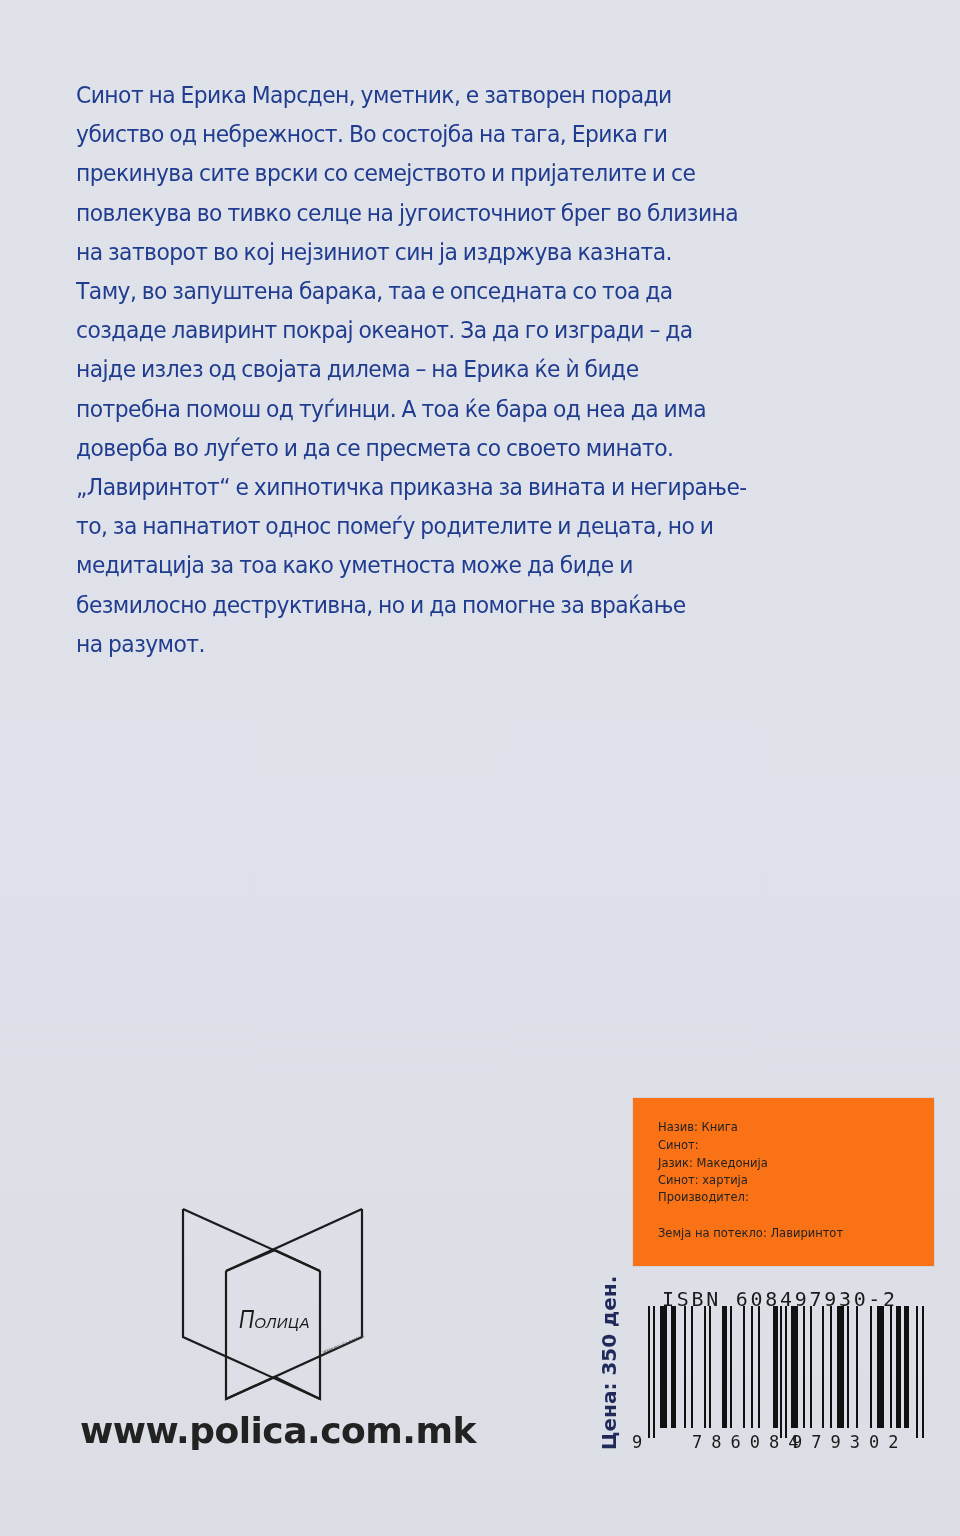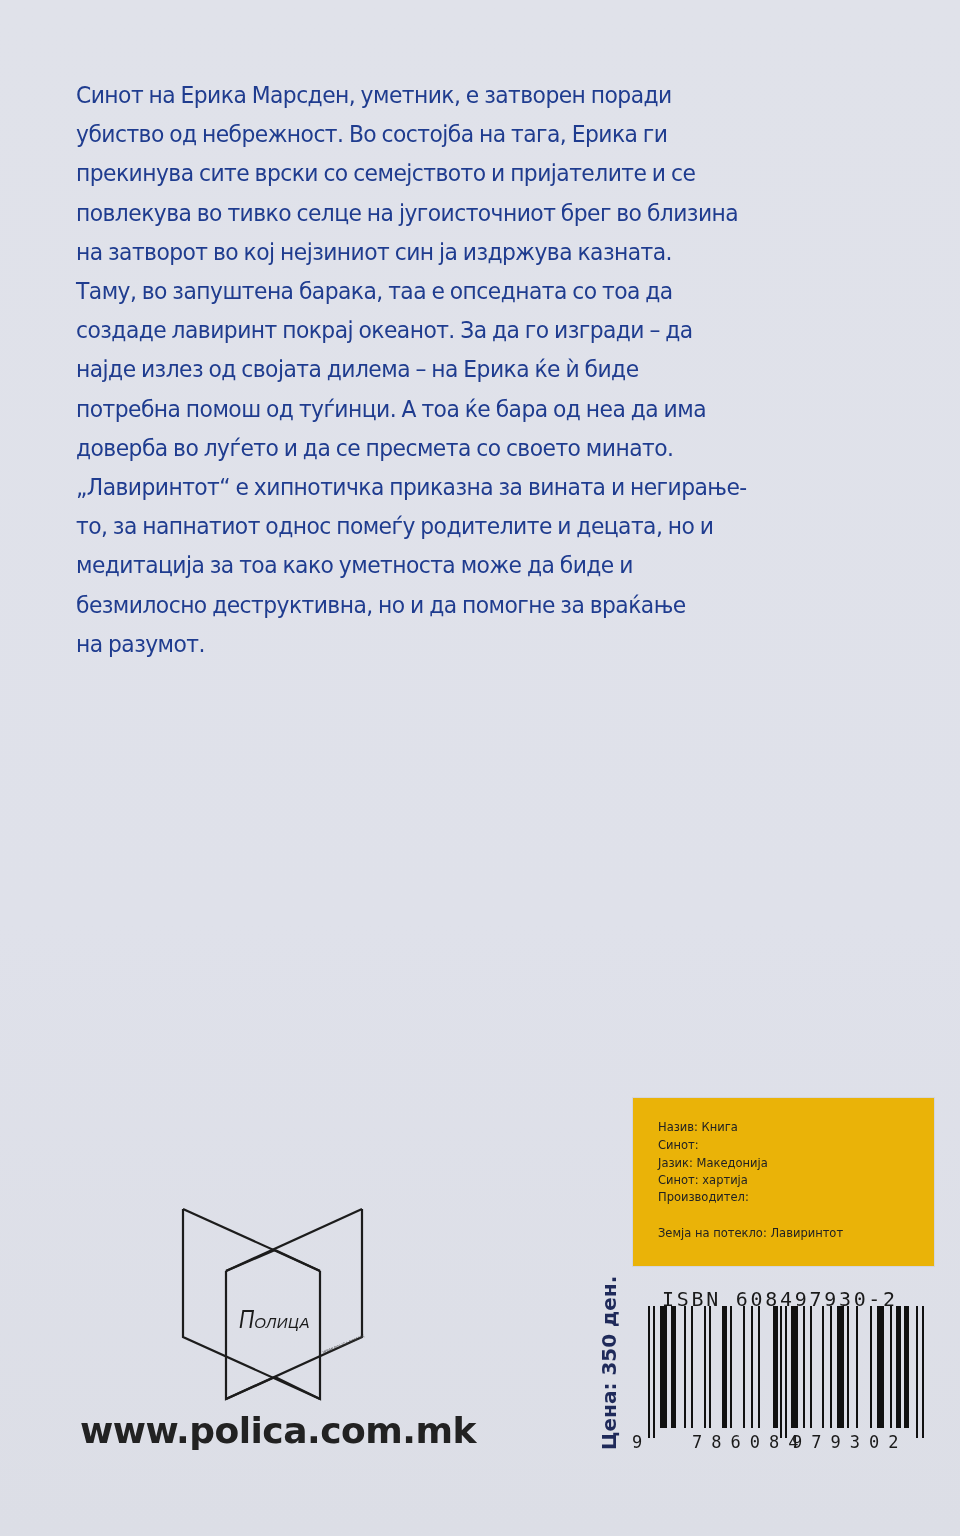--- a/index.html
+++ b/index.html
@@ -22,21 +22,21 @@
     letter-spacing: -0.6px;
     word-spacing: -1px;
     transform: scaleX(0.93);
     transform-origin: left top;
   }
   .blurb .line { display: block; white-space: nowrap; }
 
   .sticker {
     position: absolute; left: 632px; top: 1097px; width: 301px; height: 168px;
     border: 1px solid #d3d5dd;
-    background: #eab308;
+    background: #f97316;
   }
   .sticker .row {
     position: absolute; left: 25px;
     font-family: "DejaVu Sans", sans-serif;
     font-size: 11.5px; color: #222;
     white-space: nowrap;
   }
 
   .logo { position: absolute; left: 170px; top: 1200px; width: 210px; height: 210px; }
   .logo-text {

